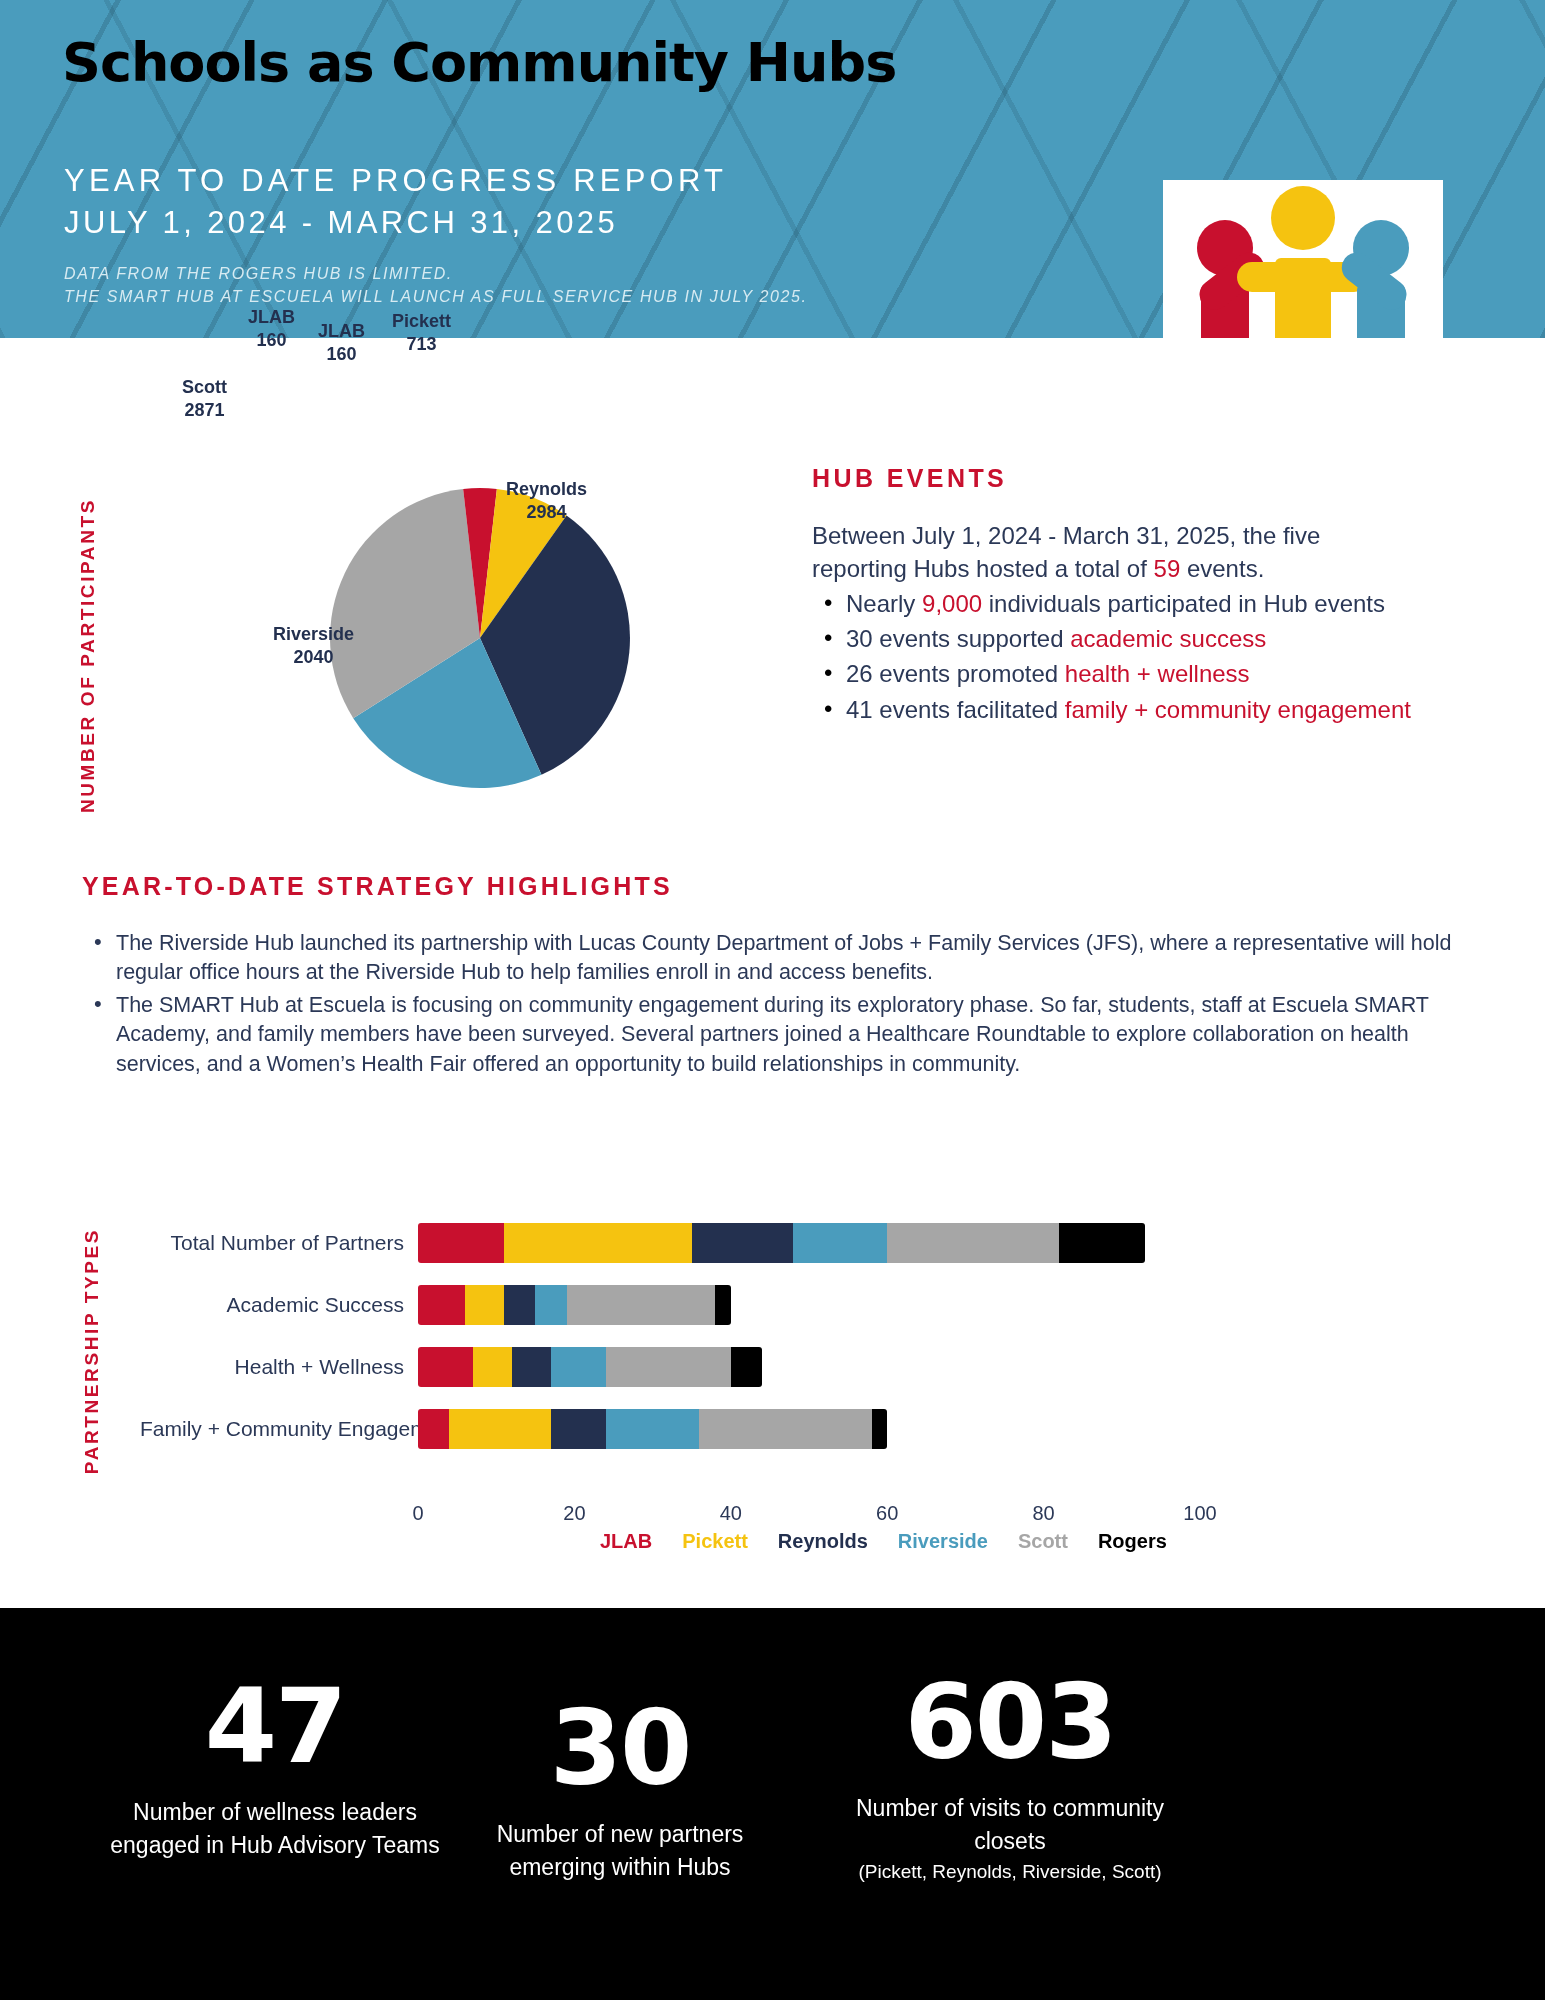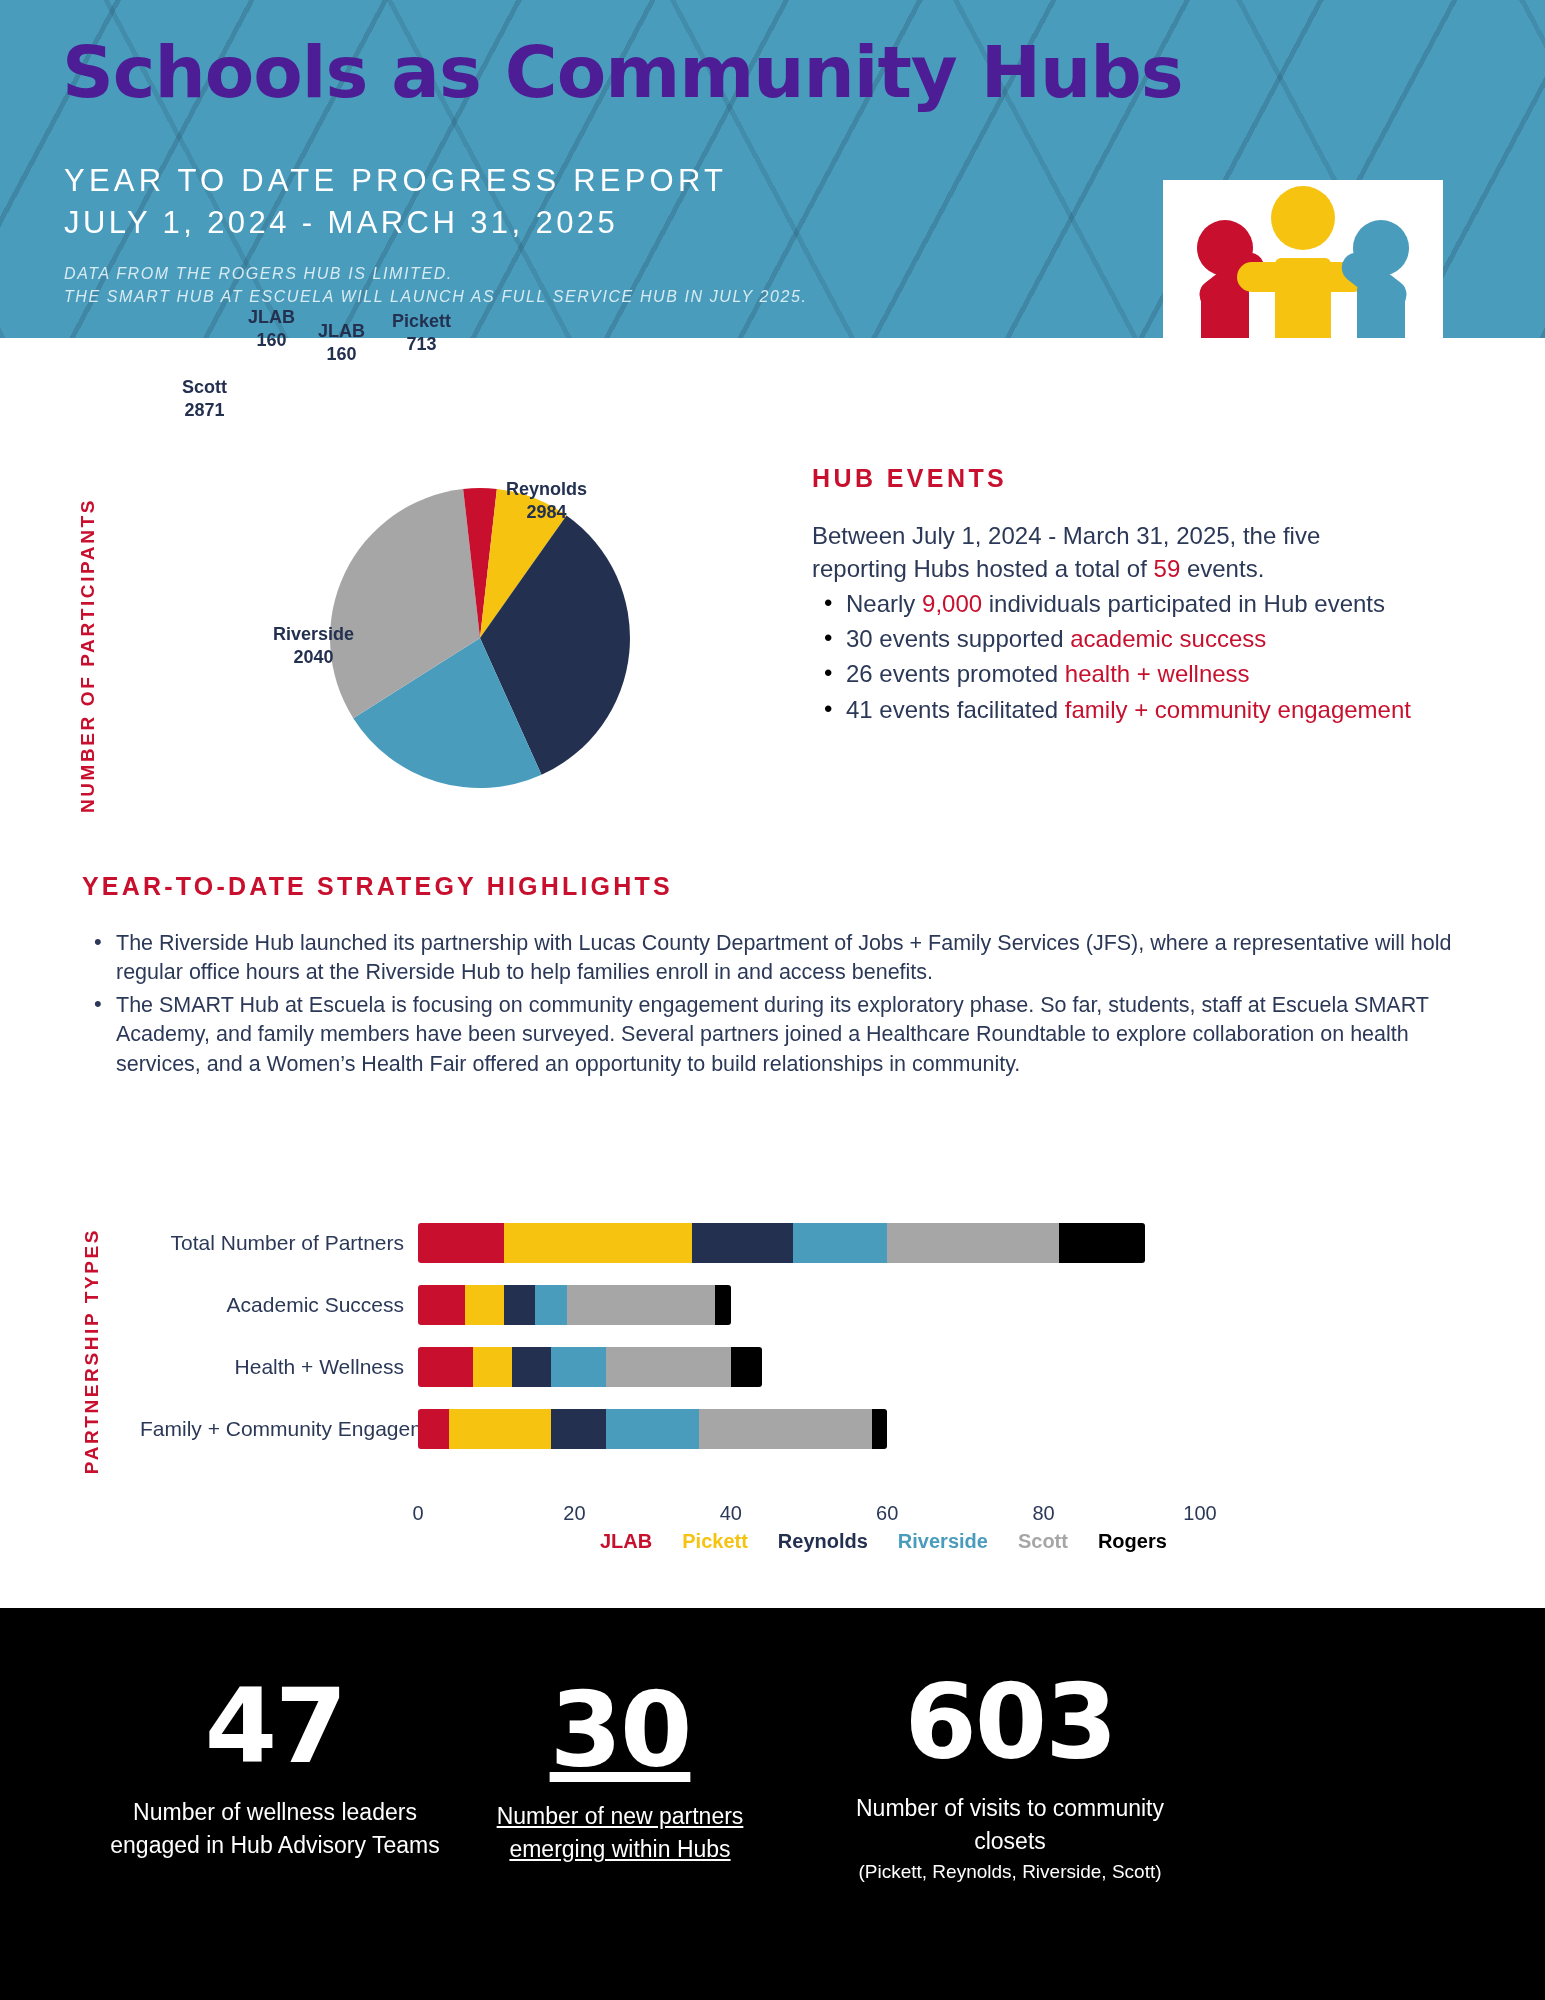--- a/index.html
+++ b/index.html
@@ -33,22 +33,22 @@
     background-image:repeating-linear-gradient(
       62deg,
       rgba(35,80,100,0.20) 0px,
       rgba(35,80,100,0.20) 5px,
       rgba(35,80,100,0) 5px,
       rgba(35,80,100,0) 250px);
     pointer-events:none;
   }
   .hdr-title {
     position:absolute; left:62px; top:36px;
-    font-size:72px; font-weight:bold;
-    color:#4c1d95;
+    font-size:54px; font-weight:bold;
+    color:#000000;
     letter-spacing:-1px;
     line-height:1.0;
     white-space:nowrap;
     font-family:"DejaVu Sans", sans-serif;
   }
   .hdr-sub {
     position:absolute; left:64px; top:161px;
     font-size:31px; color:#ffffff;
     letter-spacing:4.2px; line-height:1.30;
     font-weight:300;
@@ -352,21 +352,21 @@
     <div style="color: rgb(74, 156, 189);">Riverside</div>
     <div style="color: rgb(166, 166, 166);">Scott</div>
     <div style="color: rgb(0, 0, 0);">Rogers</div>
   </div>
 
 <div class="footer">
   <div class="stat" style="left:110px; top:66px; width:330px;">
     <div class="stat-num">47</div>
     <div class="stat-cap">Number of wellness leaders engaged in Hub Advisory Teams</div>
   </div>
-  <div class="stat" style="left:460px; top:70px; width:320px;text-decoration:underline;">
+  <div class="stat" style="left:460px; top:88px; width:320px;">
     <div class="stat-num">30</div>
     <div class="stat-cap">Number of new partners emerging within Hubs</div>
   </div>
   <div class="stat" style="left:820px; top:62px; width:380px;">
     <div class="stat-num">603</div>
     <div class="stat-cap">Number of visits to community closets</div>
     <div class="stat-sub">(Pickett, Reynolds, Riverside, Scott)</div>
   </div>
 </div>
 

